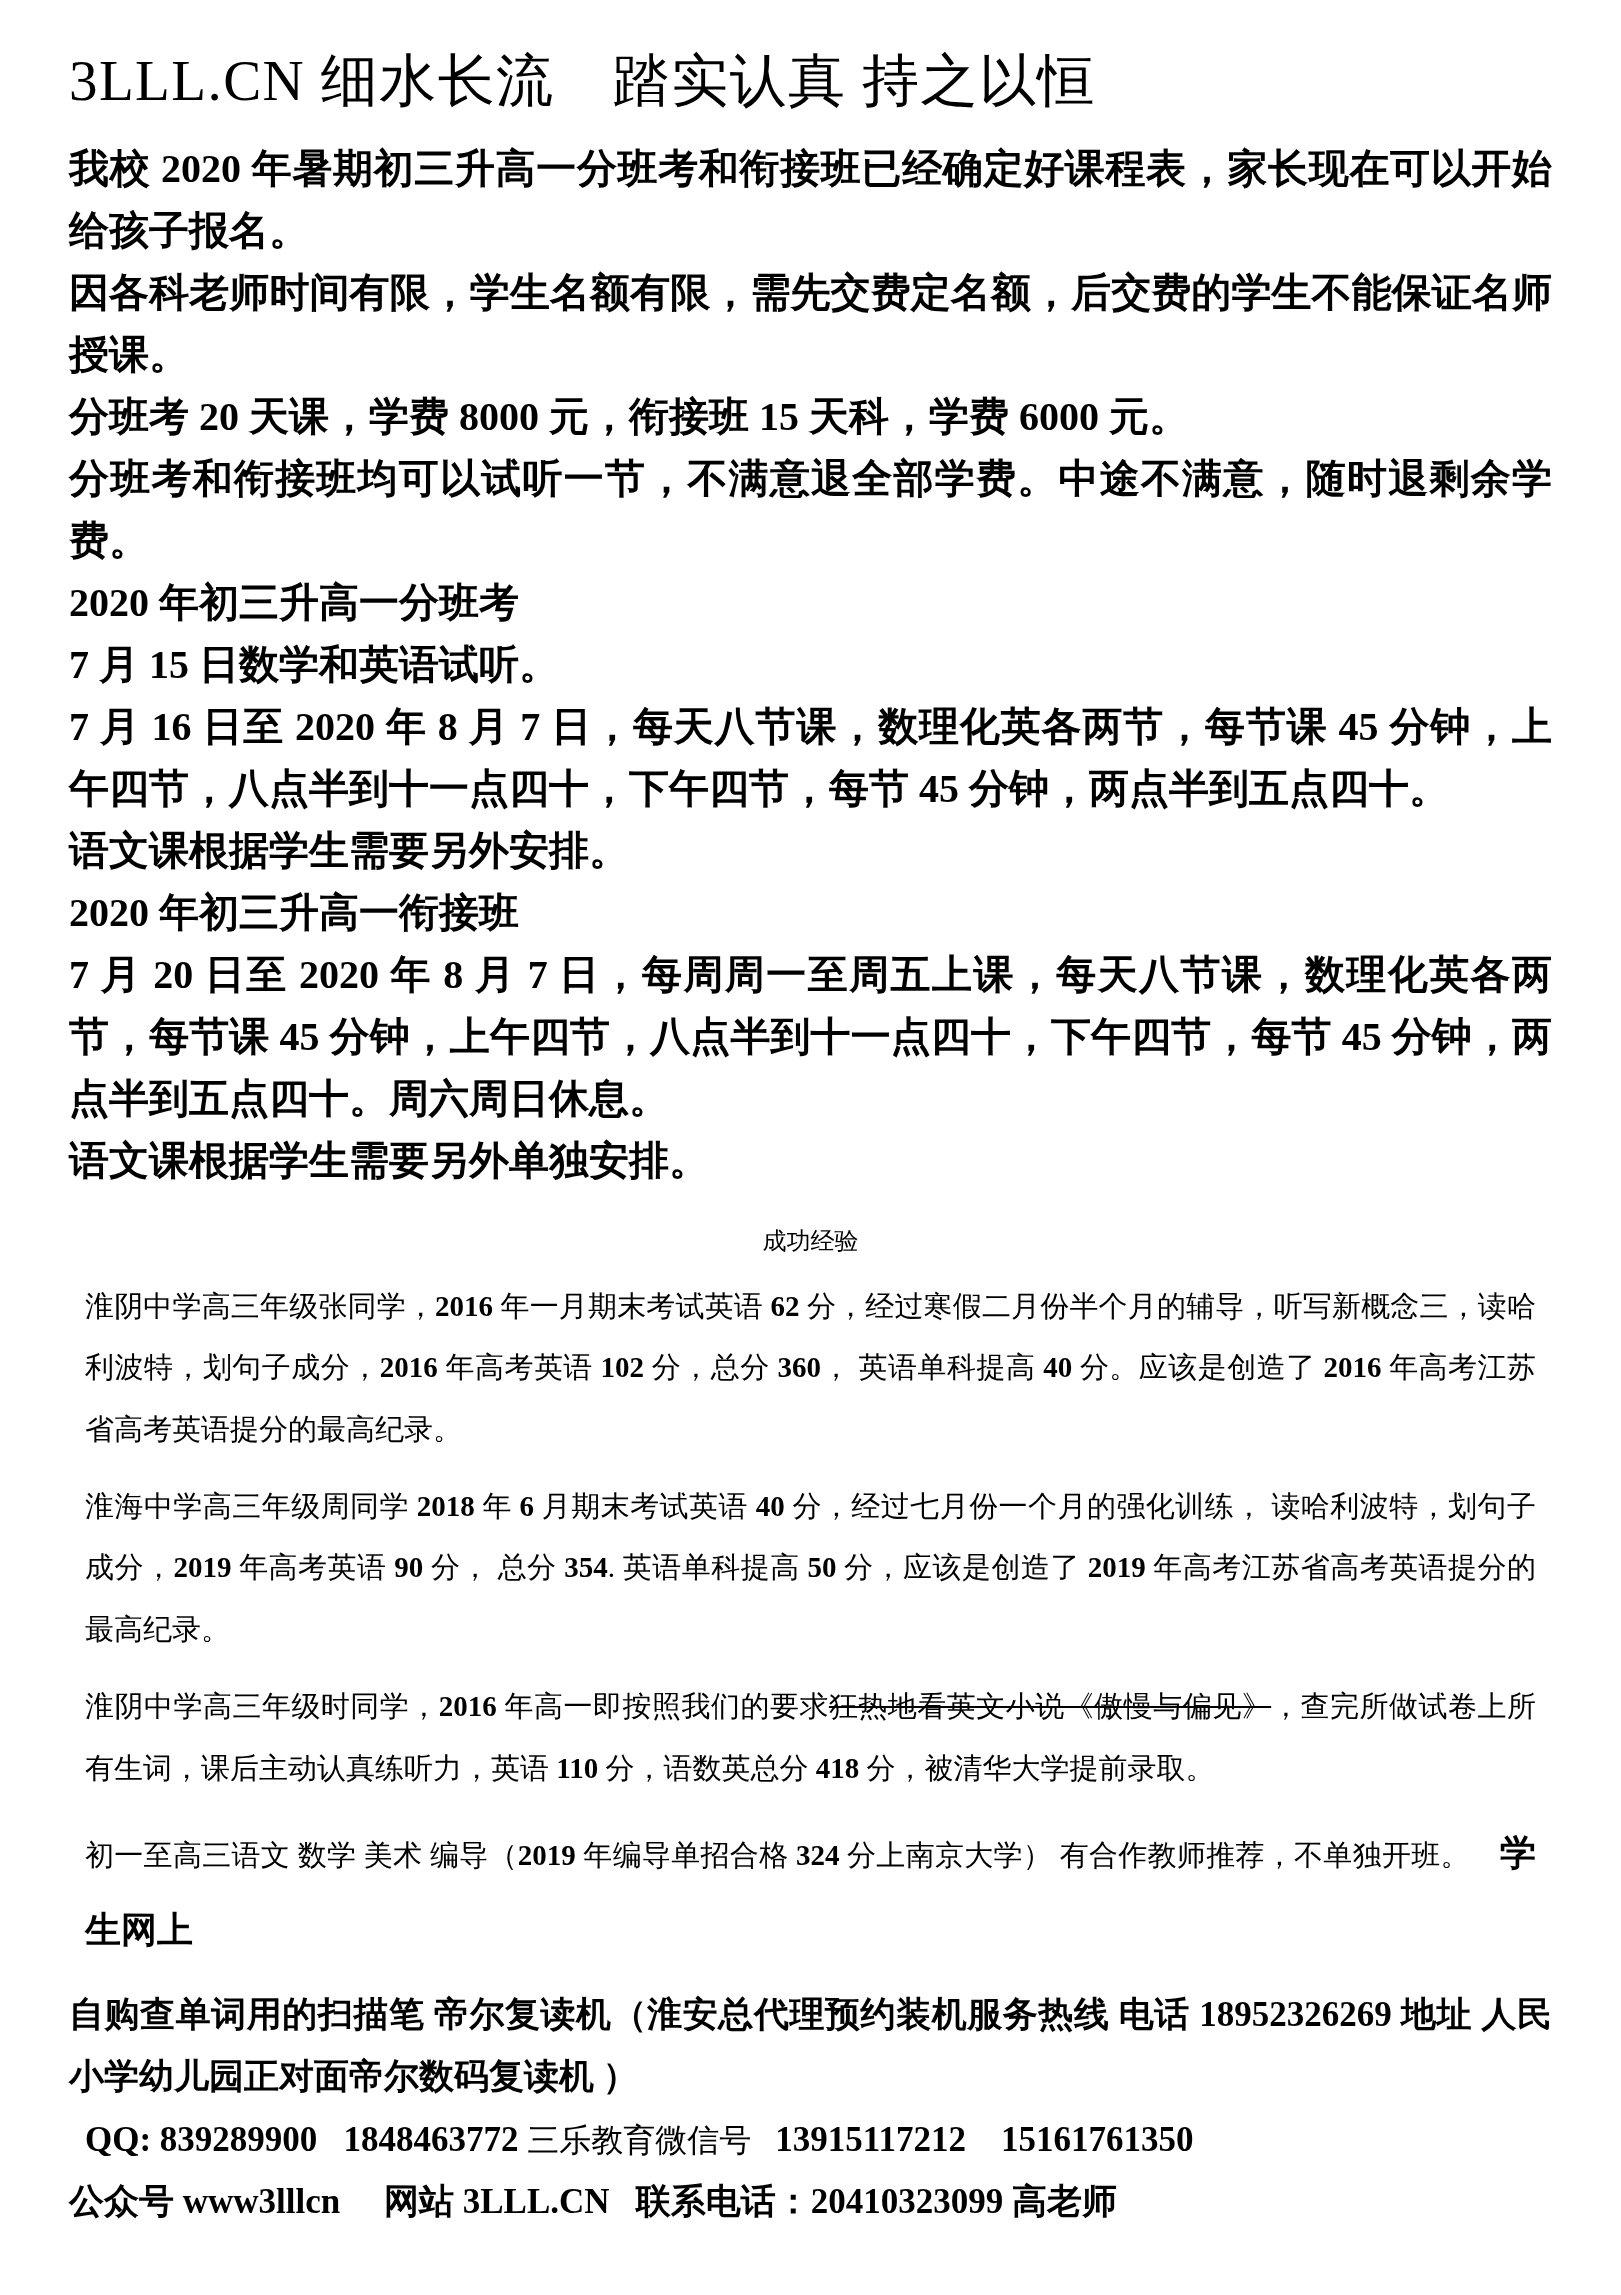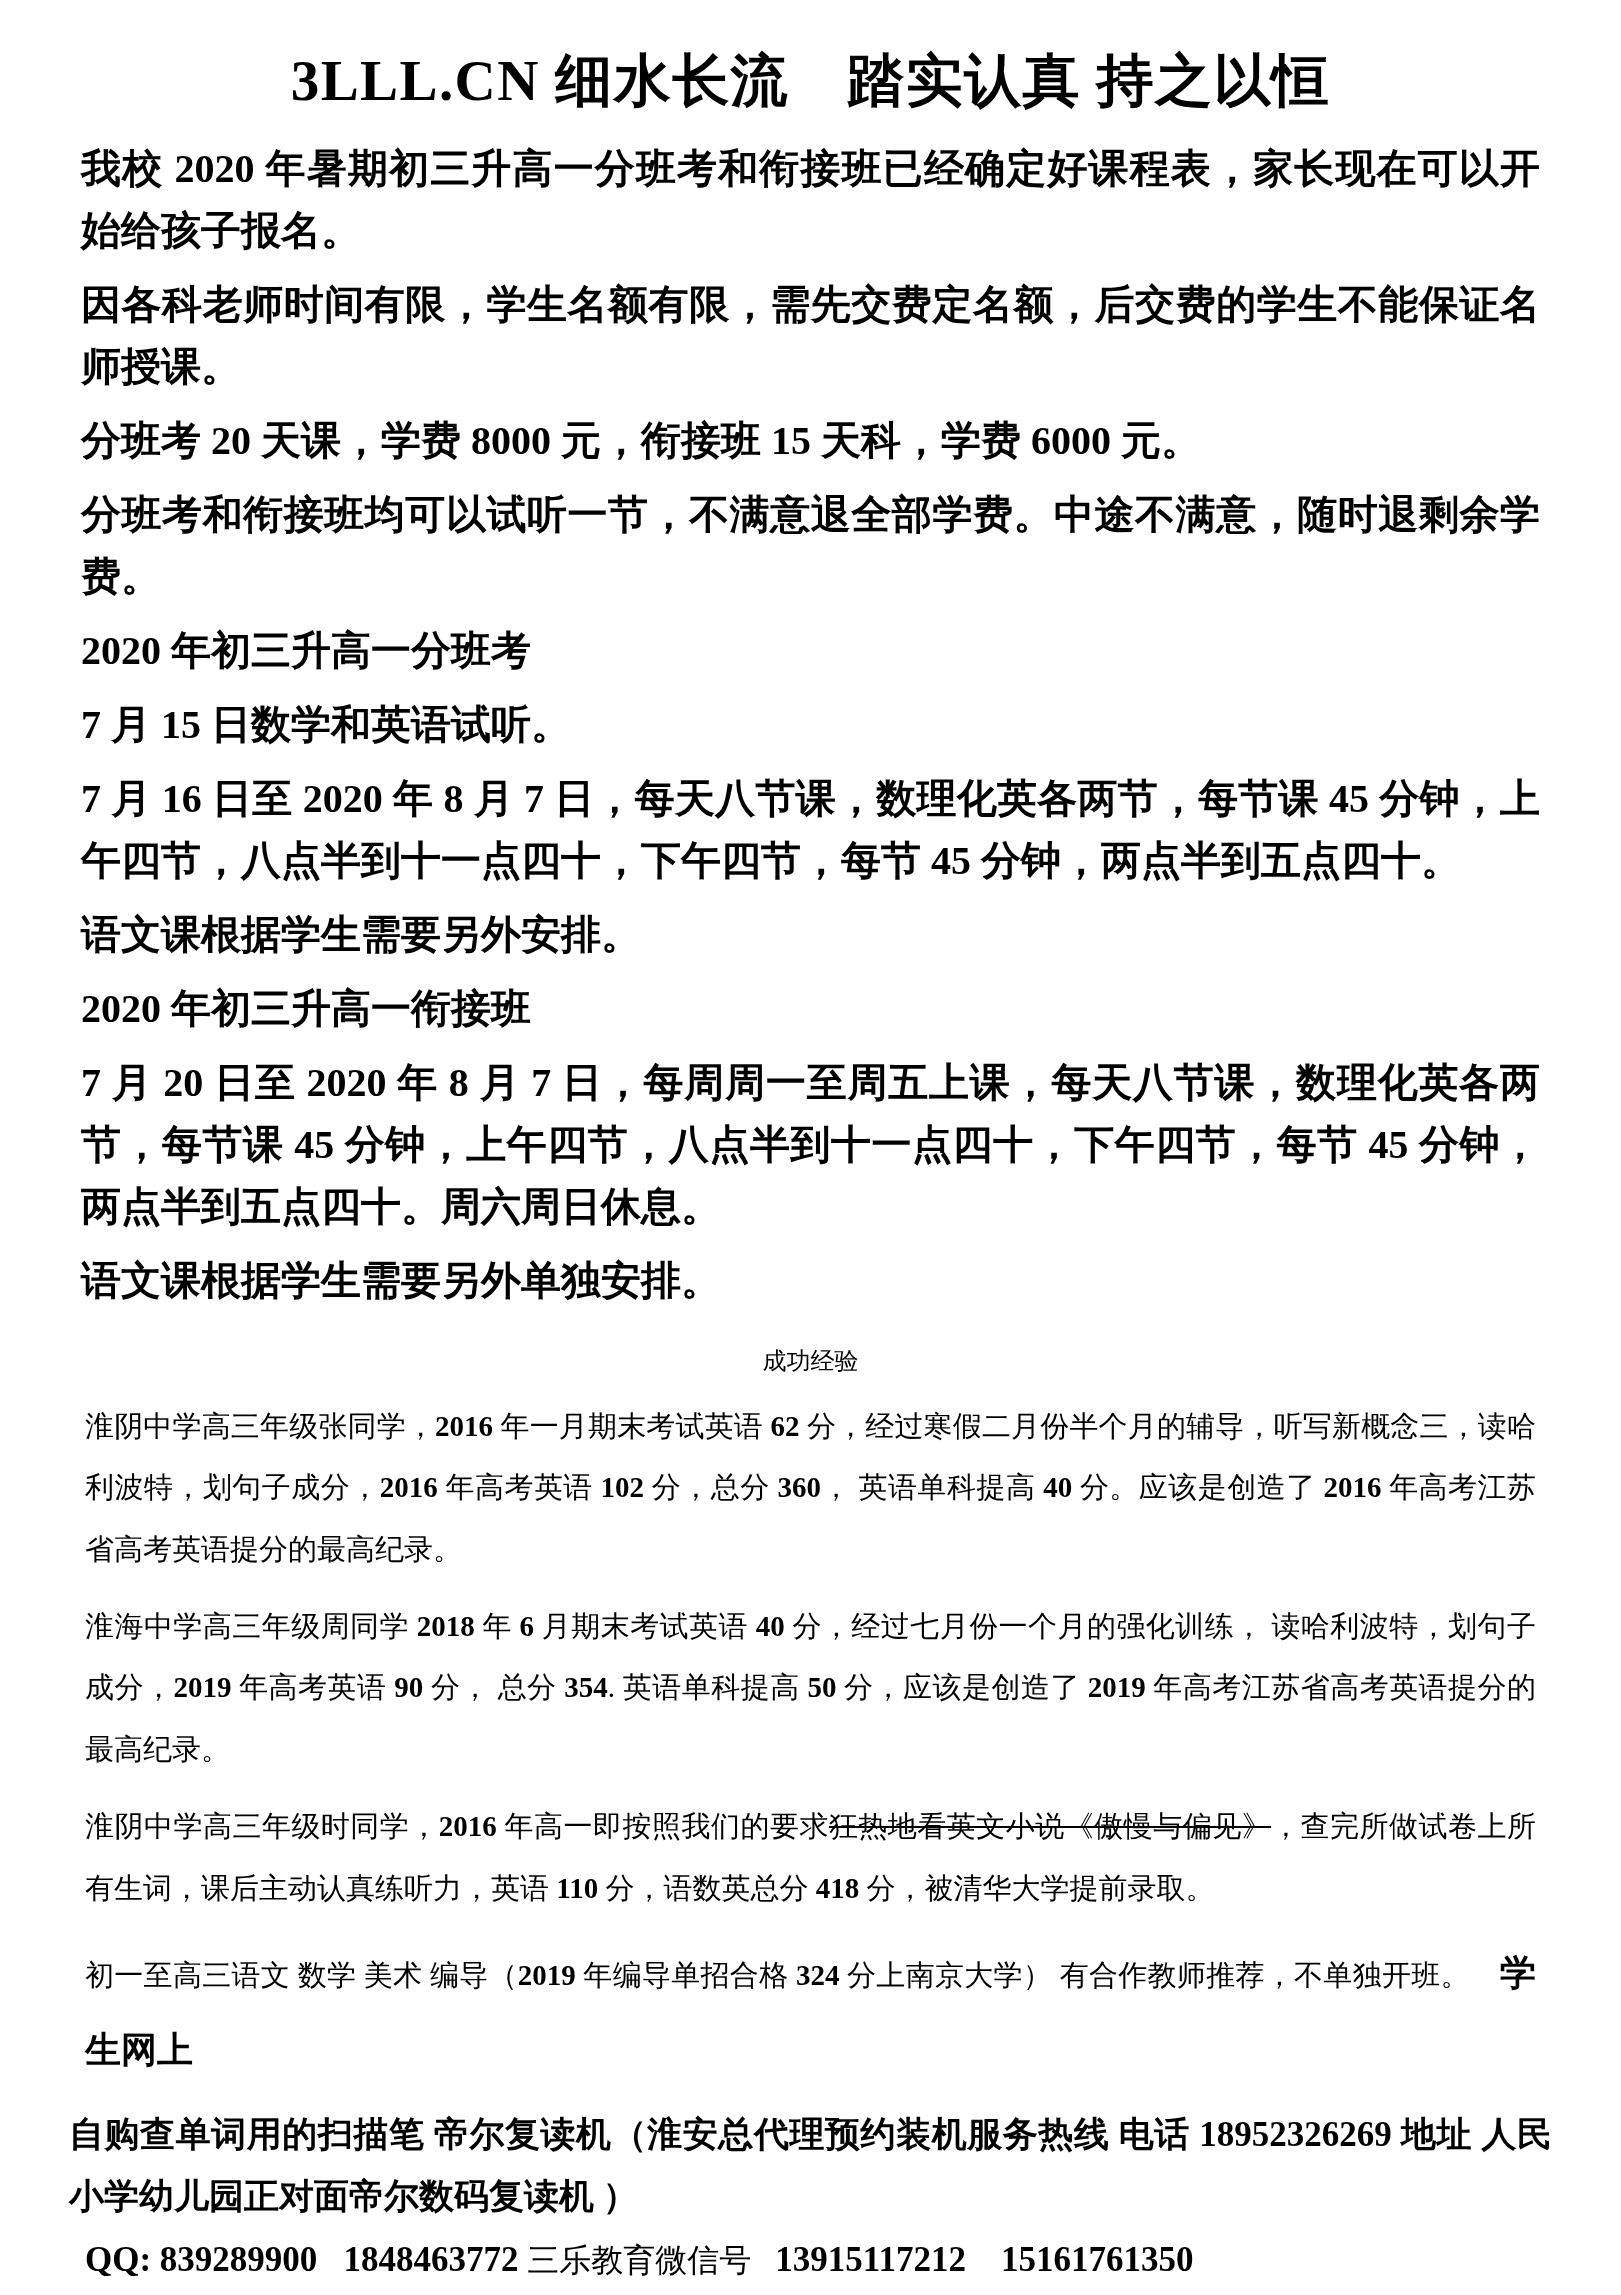--- a/index.html
+++ b/index.html
@@ -12,31 +12,31 @@
   .page {
     width: 1621px;
     min-height: 2295px;
     background: #ffffff;
     box-sizing: border-box;
     padding: 36px 69px 43px 69px;
   }
   .t { white-space: pre-wrap; }
   h1.title {
     font-size: 57px;
-    font-weight: bold;
-    text-align: center;
+    font-weight: normal;
+    text-align: left;
     margin: 7.2px 0 17.4px 0;
     letter-spacing: 1.4px;
   }
   .bodytext p, .bodytext h2 {
     font-size: 40px;
     line-height: 1.55;
     font-weight: bold;
     text-align: justify;
-    margin: 12px;
+    margin: 0;
   }
   .bodytext h2 {
     text-align: left;
     font-weight: bold;
   }
   h3.success-heading {
     font-size: 24px;
     font-weight: normal;
     text-align: center;
     margin: 33px 0 19px 0;

